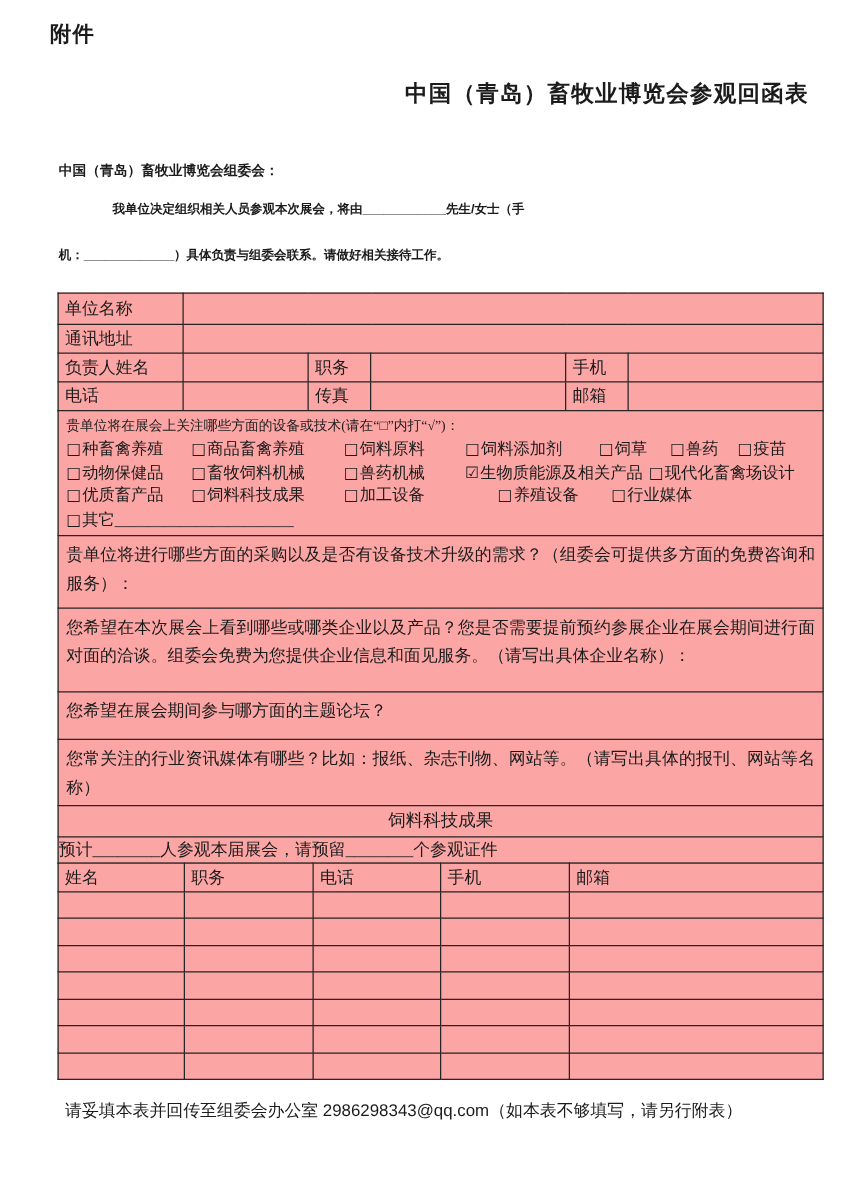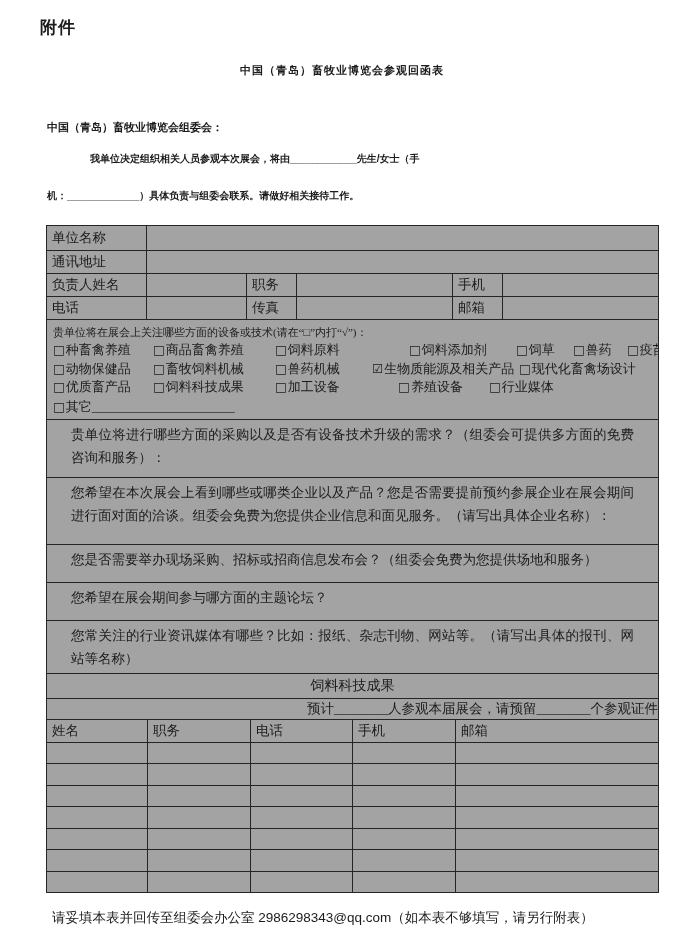--- a/index.html
+++ b/index.html
@@ -1,51 +1,51 @@
 <!DOCTYPE html>
 <html><head>
 <meta charset="utf-8">
 <style>
   *{margin:0;padding:0;box-sizing:border-box;}
   html,body{width:677px;height:943px;}
   body{background:#ffffff;color:#1b1b1b;font-family:"Liberation Serif",serif;overflow:hidden;}
   .attachment{font-family:"Liberation Sans",sans-serif;font-weight:bold;font-size:17px;margin:16px 0 0 40px;letter-spacing:1px;}
-  .title{font-family:"Liberation Sans",sans-serif;font-weight:bold;font-size:11px;text-align:center;width:610px;margin:24px 0 0 37px;letter-spacing:1px;}
+  .title{font-family:"Liberation Sans",sans-serif;font-weight:bold;font-size:18px;text-align:right;width:610px;margin:24px 0 0 37px;letter-spacing:1px;}
   .salutation{font-family:"Liberation Sans",sans-serif;font-weight:bold;font-size:11px;margin:42px 0 0 47px;}
   .intro{font-family:"Liberation Sans",sans-serif;font-weight:bold;font-size:10px;line-height:37px;margin:5px 12px 0 47px;width:600px;text-indent:43px;}
-  .tbl{border-collapse:collapse;table-layout:fixed;width:612px;margin-left:46px;background:#a3a3a3;}
+  .tbl{border-collapse:collapse;table-layout:fixed;width:612px;margin-left:46px;background:#fca5a5;}
   .tbl td{border:1px solid #252525;font-size:13.5px;padding:2px 5px;vertical-align:middle;overflow:hidden;}
   .tbl.stack{margin-top:-1px;}
   .contact-tbl tr.r1 td{height:25px;}
   .contact-tbl tr.r2 td{height:23px;}
   .contact-tbl tr.r3 td{height:22px;}
   .contact-tbl tr.r4 td{height:23px;}
   .sec-cb td{height:91px;vertical-align:top;padding:3px 6px;}
   .cb-prompt{line-height:18px;font-size:11px;}
   .cb-row{line-height:18.6px;white-space:nowrap;font-size:13px;}
   .cb-item{display:inline-block;}
   .cb-box{font-family:"DejaVu Sans",sans-serif;font-size:12.5px;margin-right:1px;}
   .cb-row .cb-item:nth-child(1){min-width:100px;}
   .cb-row .cb-item:nth-child(2){min-width:122px;}
   .cb-row .cb-item:nth-child(3){min-width:97px;}
-  .cb-row1 .cb-item:nth-child(4){min-width:107px;margin-left:37px;}
+  .cb-row1 .cb-item:nth-child(4){min-width:107px;}
   .cb-row1 .cb-item:nth-child(5){min-width:57px;}
   .cb-row1 .cb-item:nth-child(6){min-width:54px;}
   .cb-row2 .cb-item:nth-child(4){min-width:147px;}
   .cb-row3 .cb-item:nth-child(4){min-width:117px;text-align:center;}
   .cb-other{line-height:19px;font-size:13px;}
   .cb-other .blank{letter-spacing:0;}
-  .q td{vertical-align:top;line-height:23px;text-align:justify;padding:3px 24px;}
+  .q td{vertical-align:top;line-height:23px;text-align:justify;padding:3px 6px;}
   .q0 td{height:58px;}
   .q1 td{height:67px;}
   .q2 td{height:38px;}
   .q3 td{height:38px;}
   .q4 td{height:41px;}
   .sec-title td{height:25px;text-align:center;font-size:14px;padding:2px;}
-  .sec-est td{height:21px;text-align:right;font-size:13.5px;padding:0;line-height:20px;}
+  .sec-est td{height:21px;text-align:left;font-size:13.5px;padding:0;line-height:20px;}
   .part-tbl td{height:21.5px;}
   .part-tbl tr.hdr td{height:23px;}
   .footer-note{font-family:"Liberation Sans",sans-serif;font-weight:normal;font-size:13.5px;margin:16px 0 0 52px;}
 </style>
 </head>
 <body>
 
 <div class="attachment">附件</div>
 <div class="title">中国（青岛）畜牧业博览会参观回函表</div>
 <div class="salutation">中国（青岛）畜牧业博览会组委会：</div>
@@ -102,23 +102,20 @@
             <div class="cb-row cb-row3"><span class="cb-item"><span class="cb-box">□</span><span>优质畜产品</span></span><span class="cb-item"><span class="cb-box">□</span><span>饲料科技成果</span></span><span class="cb-item"><span class="cb-box">□</span><span>加工设备</span></span><span class="cb-item"><span class="cb-box">□</span><span>养殖设备</span></span><span class="cb-item"><span class="cb-box">□</span><span>行业媒体</span></span></div>
           </div>
       <div class="cb-other"><span class="cb-box">□</span><span>其它</span><span class="blank">______________________</span></div>
     </td>
   </tr>
   <tr class="q q0">
         <td><span>贵单位将进行哪些方面的采购以及是否有设备技术升级的需求？（组委会可提供多方面的免费咨询和服务）：</span></td>
       </tr>
   <tr class="q q1">
         <td><span>您希望在本次展会上看到哪些或哪类企业以及产品？您是否需要提前预约参展企业在展会期间进行面对面的洽谈。组委会免费为您提供企业信息和面见服务。（请写出具体企业名称）：</span></td>
-      </tr>
-  <tr class="q q2">
-        <td><span>您是否需要举办现场采购、招标或招商信息发布会？（组委会免费为您提供场地和服务）</span></td>
       </tr>
   <tr class="q q3">
         <td><span>您希望在展会期间参与哪方面的主题论坛？</span></td>
       </tr>
   <tr class="q q4">
         <td><span>您常关注的行业资讯媒体有哪些？比如：报纸、杂志刊物、网站等。（请写出具体的报刊、网站等名称）</span></td>
       </tr>
   <tr class="sec-title">
         <td>饲料科技成果</td>
       </tr>

